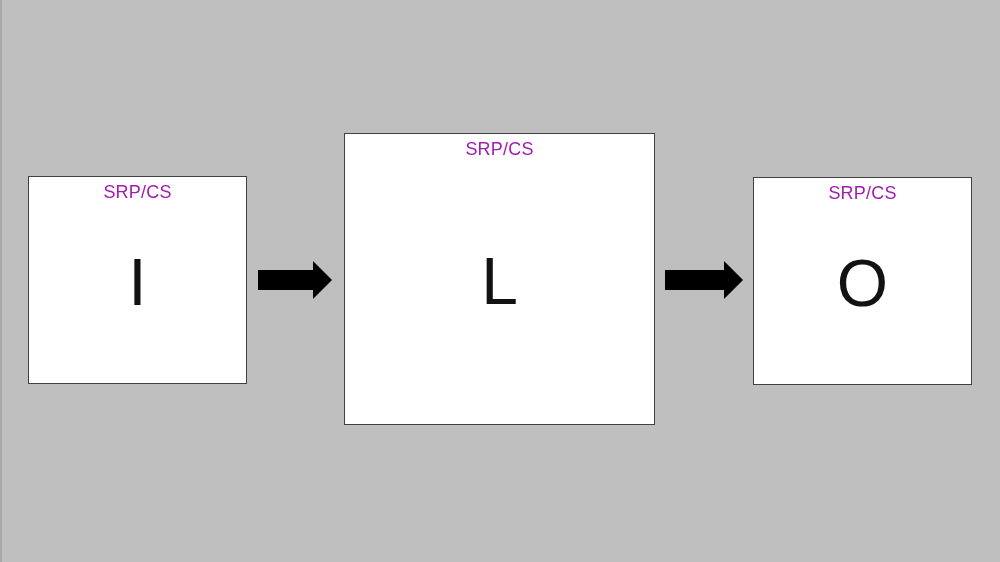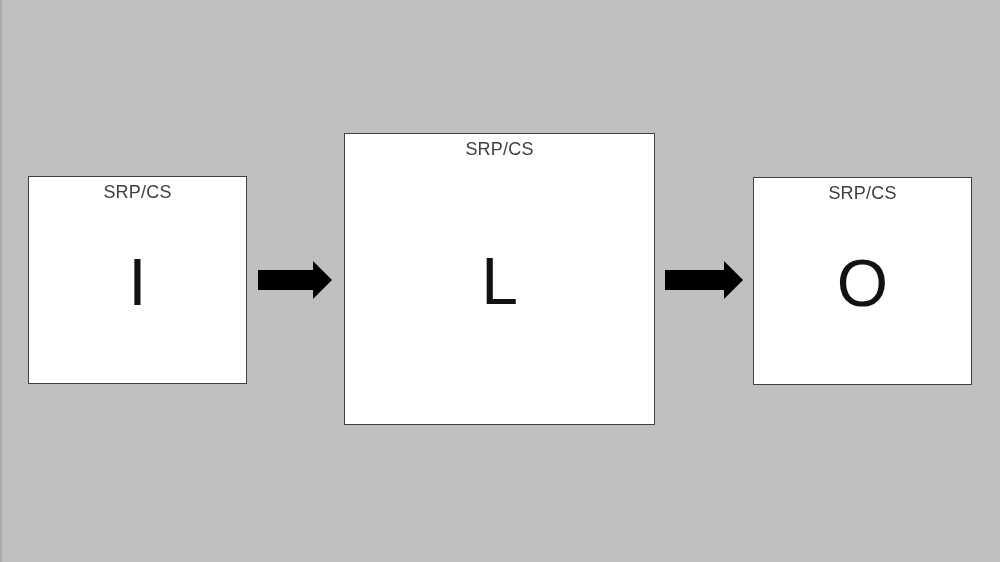--- a/index.html
+++ b/index.html
@@ -52,21 +52,21 @@
     width: 219px;
     height: 208px;
   }
   .node-label {
     position: absolute;
     top: 5px;
     left: 0;
     width: 100%;
     text-align: center;
     font-size: 18px;
-    color: #404040;
+    color: #a21caf;
     letter-spacing: 0.2px;
   }
   .node-letter {
     font-size: 66px;
     line-height: 1;
     color: #121212;
     margin-top: 4px;
   }
   .arrow {
     position: absolute;

